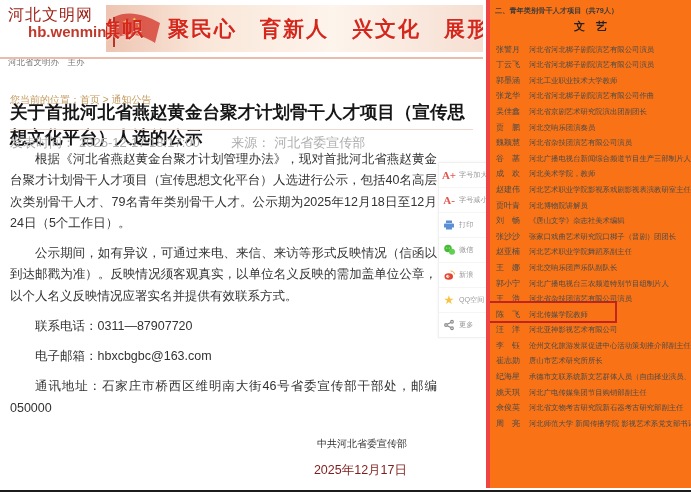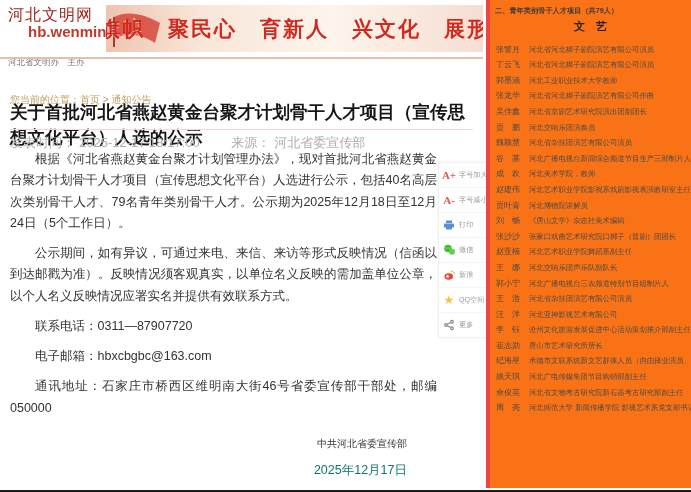--- a/index.html
+++ b/index.html
@@ -35,21 +35,21 @@
   .title-sep{position:absolute;top:129px;left:10px;width:463px;border-top:1px solid #f1d8d0;}
   .meta{position:absolute;top:134px;left:10px;font-size:13px;color:#adadad;}
   .meta span{margin-right:4px;}
   .meta .src{margin-left:24px;}
   .article-body{position:absolute;top:149px;left:10px;width:427px;}
   .article-body p{
     margin:0 0 9px 0;font-size:12.5px;line-height:1.7;color:#333;
     text-indent:2em;text-align:justify;
   }
   .signature{margin-top:18px;text-align:right;padding-right:30px;font-size:10px;color:#333;}
-  .sig-date{margin-top:11px;text-align:right;padding-right:30px;font-size:12.5px;color:#0f766e;}
+  .sig-date{margin-top:11px;text-align:right;padding-right:30px;font-size:12.5px;color:#7f1d1d;}
   
   .toolbar{
     position:absolute;top:162px;left:438px;width:48px;
     background:#fff;border:1px solid #f0f0f0;box-shadow:0 0 3px rgba(0,0,0,.05);
   }
   .toolbar-item{
     height:24px;display:flex;align-items:center;gap:3px;
     border-bottom:1px solid #f5f5f5;padding:0 3px;cursor:pointer;white-space:nowrap;
   }
   .toolbar-item:last-child{border-bottom:none;}
@@ -247,20 +247,24 @@
         <span class="sb-org">河北交响乐团声乐队副队长</span>
       </div>
       <div class="sb-row">
         <span class="sb-name">郭小宁</span>
         <span class="sb-org">河北广播电视台三农频道特别节目组制片人</span>
       </div>
       <div class="sb-row">
         <span class="sb-name">王　浩</span>
         <span class="sb-org">河北省杂技团演艺有限公司演员</span>
       </div>
+      <div class="sb-row highlighted">
+        <span class="sb-name">陈　飞</span>
+        <span class="sb-org">河北传媒学院教师</span>
+      </div>
       <div class="sb-row">
         <span class="sb-name">汪　洋</span>
         <span class="sb-org">河北亚神影视艺术有限公司</span>
       </div>
       <div class="sb-row">
         <span class="sb-name">李　钰</span>
         <span class="sb-org">沧州文化旅游发展促进中心活动策划推介部副主任</span>
       </div>
       <div class="sb-row">
         <span class="sb-name">崔志勋</span>

